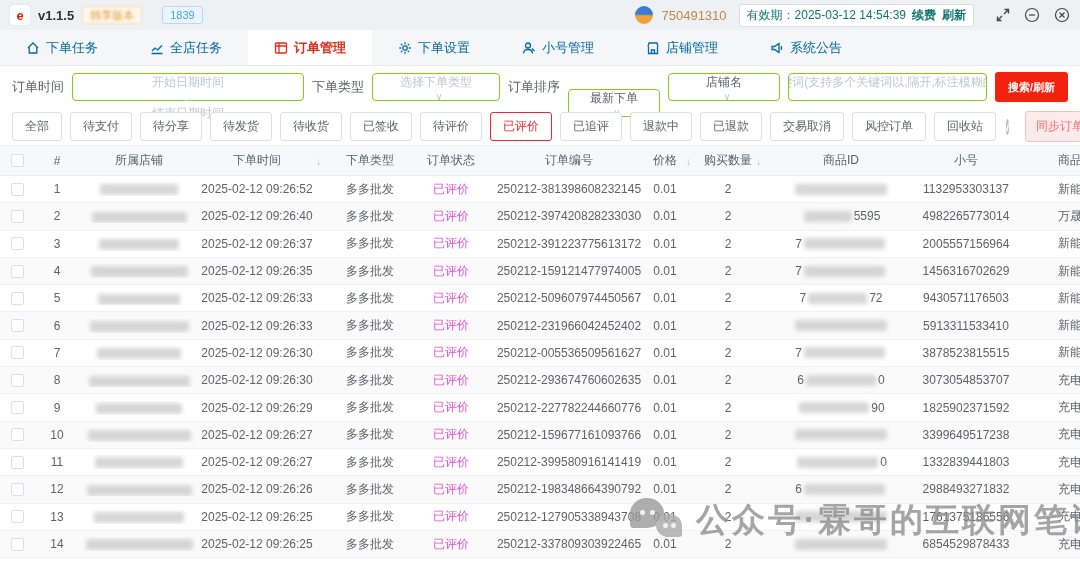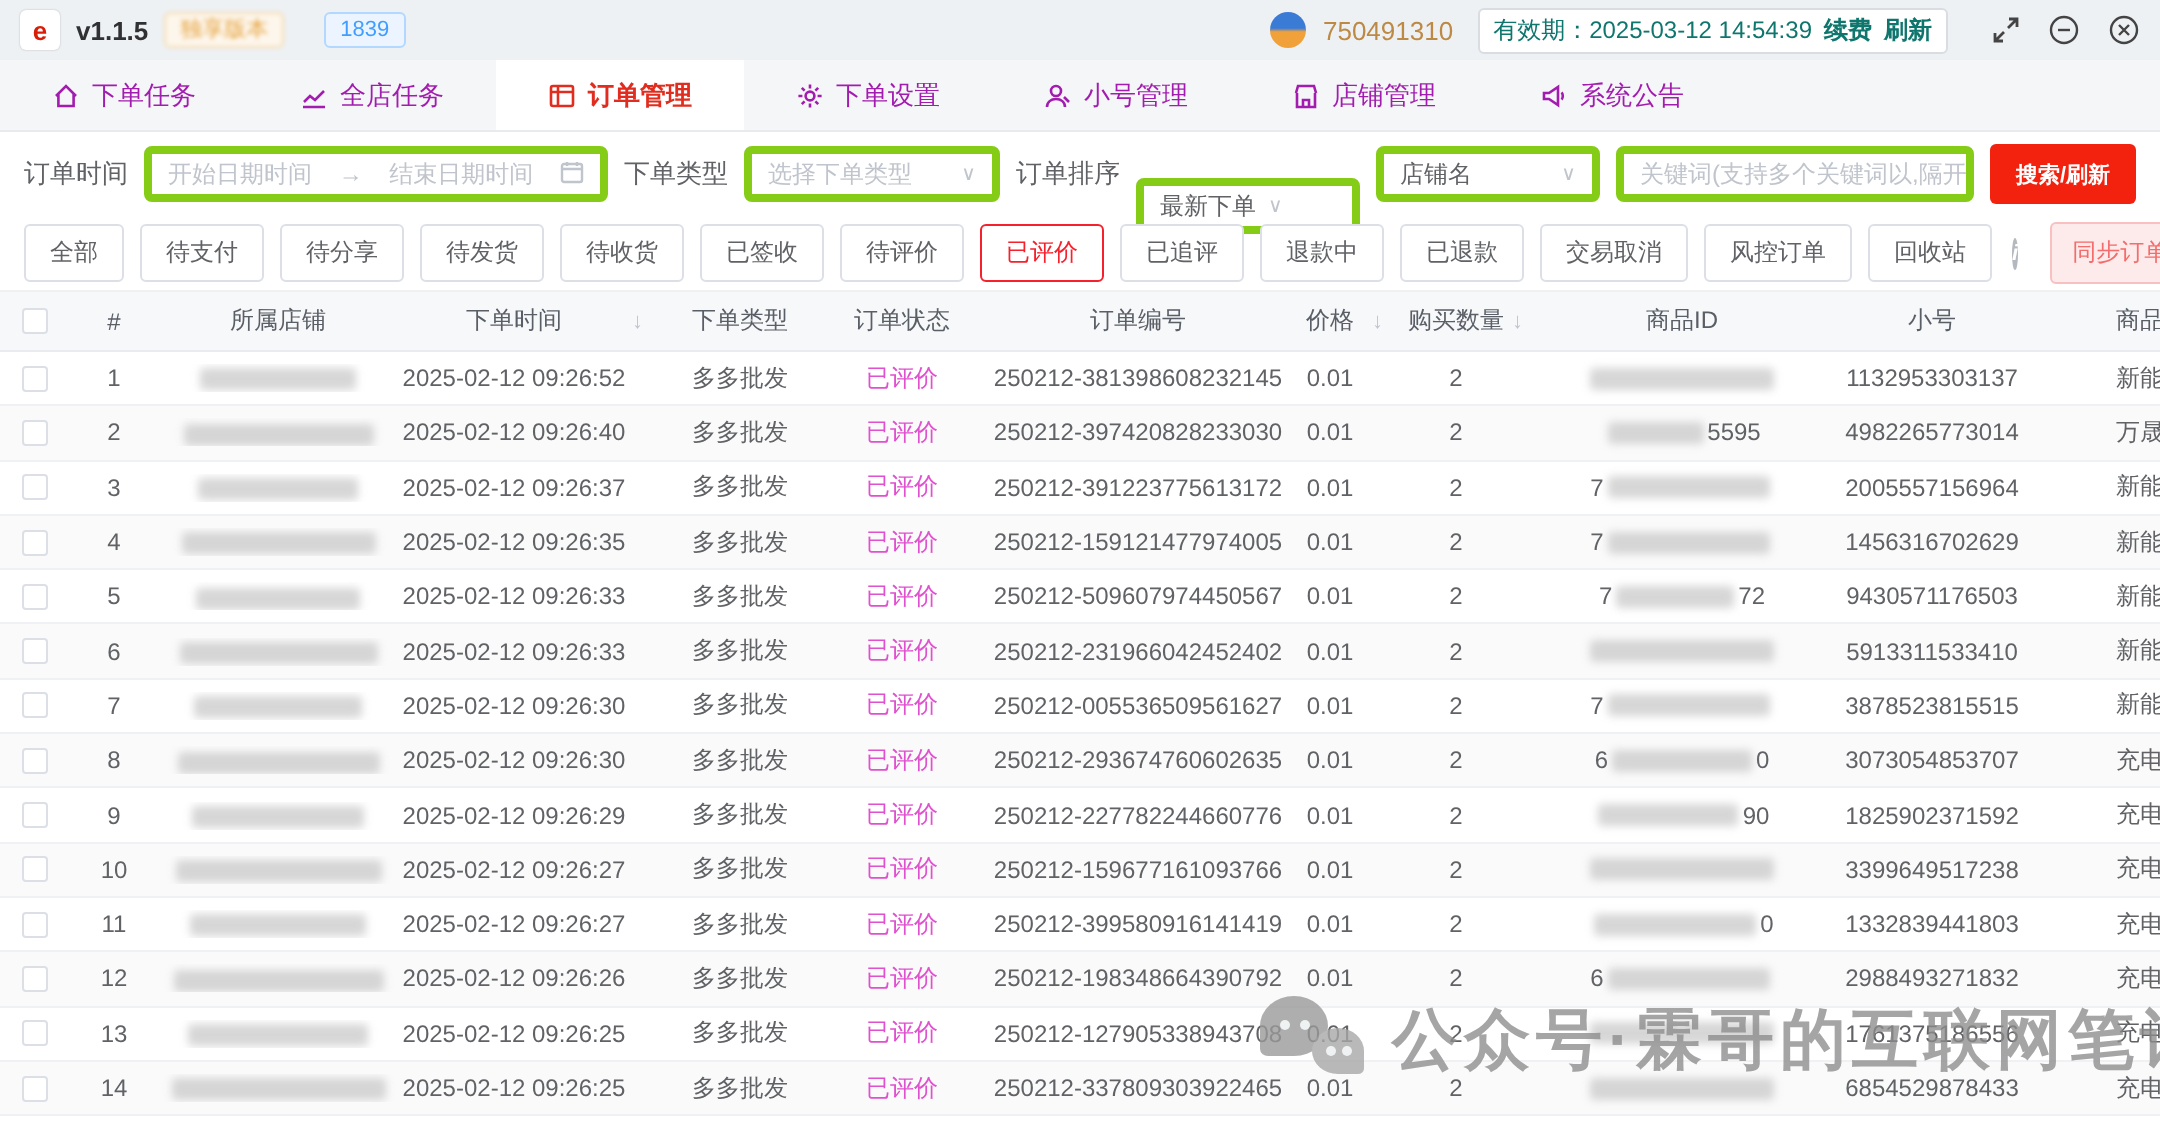--- a/index.html
+++ b/index.html
@@ -16,33 +16,33 @@
   .topbar .spacer { flex:1; }
   .avatar { width:18px; height:18px; border-radius:50%; background:linear-gradient(180deg,#3a7bd5 45%,#f0a13a 55%); }
   .uid { font-size:13px; color:#bd8a45; margin-right:4px; }
   .validity { background:#fff; border:1px solid #d9dce1; border-radius:3px; padding:2px 7px; font-size:12px; color:#0f766e; display:flex; gap:6px; align-items:center; }
   .validity b { font-weight:bold; cursor:pointer; }
   .winbtns { display:flex; align-items:center; gap:14px; margin-left:14px; color:#555; }
   .winbtns svg { display:block; }
 
   
   .nav { height:36px; background:#f5f6f8; display:flex; align-items:stretch; border-bottom:1px solid #e8eaee; }
-  .nav-item { display:flex; align-items:center; gap:6px; padding:0 26px; font-size:13px; color:#a21caf; cursor:pointer; }
+  .nav-item { display:flex; align-items:center; gap:6px; padding:0 26px; font-size:13px; color:#0369a1; cursor:pointer; }
   .nav-item svg { width:14px; height:14px; }
   .nav-item.active { background:#fff; color:#e12d1f; font-weight:bold; }
 
   
   .filters { height:42px; background:#fff; display:flex; align-items:center; padding:0 12px; gap:8px; }
   .flabel { font-size:13px; color:#606266; white-space:nowrap; }
-  .inp { height:28px; border:4px solid #84cc16; border-radius:4px; background:#fff; display:flex; align-items:center; font-size:12px; color:#606266; padding:0 8px; }
+  .inp { height:28px; border:1px solid #84cc16; border-radius:4px; background:#fff; display:flex; align-items:center; font-size:12px; color:#606266; padding:0 8px;flex-direction:column; }
   .daterange { width:232px; justify-content:space-between; }
   .ph { color:#c0c4cc; }
   .chev { color:#c0c4cc; font-size:10px; margin-left:6px; }
   .sel-type { width:128px; justify-content:space-between; }
-  .sel-sort { width:112px; justify-content:flex-start;margin-top:32px; }
+  .sel-sort { width:92px; justify-content:flex-start;margin-top:32px; }
   .sel-shop { width:112px; justify-content:space-between; }
   .kw { flex:1; overflow:hidden; white-space:nowrap; }
   .searchbtn { height:30px; background:#f2220f; color:#ffffff; font-size:11px; font-weight:bold; border:none; border-radius:3px; padding:0 13px; cursor:pointer; white-space:nowrap; }
 
   
   .statusbar { height:38px; background:#fff; display:flex; align-items:center; padding:0 12px; gap:8px; border-bottom:1px solid #f0f0f0; }
   .stab { border:1px solid #dcdfe6; border-radius:3px; background:#fff; font-size:12px; color:#606266; padding:5px 12px; cursor:pointer; white-space:nowrap; }
   .stab.active { color:#f5222d; border-color:#f5222d; }
   .info-i { width:16px; height:16px; border-radius:50%; background:#b4b8bf; color:#fff; font-size:11px; font-style:italic; font-weight:bold; display:flex; align-items:center; justify-content:center; margin-left:2px; cursor:pointer; }
   .statusbar .spacer { flex:1; }

